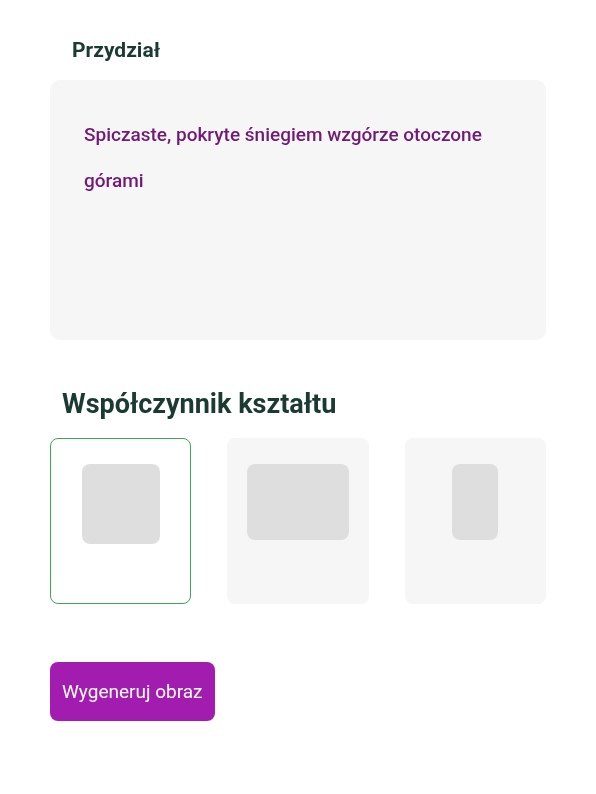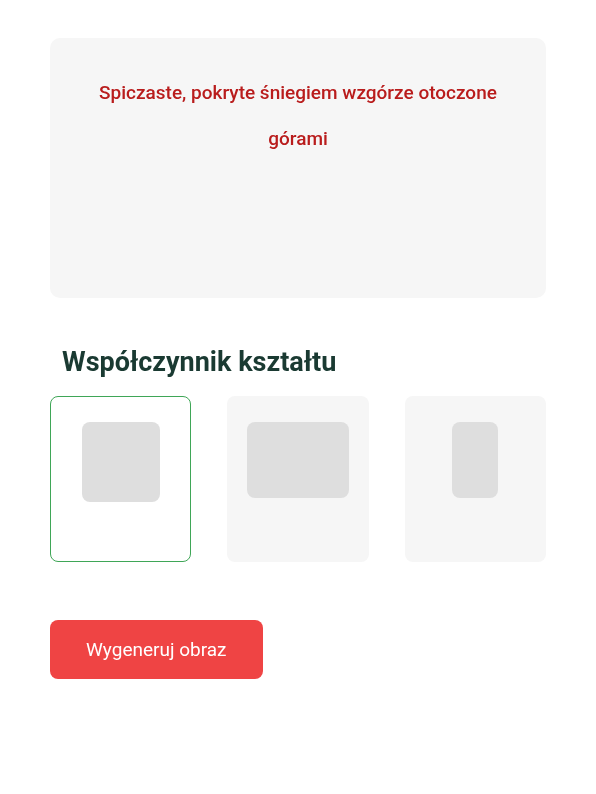--- a/index.html
+++ b/index.html
@@ -36,23 +36,22 @@
       background: #f6f6f6;
       border-radius: 10px;
       padding: 32px 34px;
       min-height: 260px;
       margin-bottom: 48px;
     }
     
     .prompt-text {
       font-size: 19px;
       line-height: 2.4;
-      color: #b91c1c;
+      color: #701a75;
       font-weight: 500;
-      text-align: center;
     }
     
     .aspect-ratio-row {
       display: flex;
       gap: 36px;
       margin-bottom: 58px;
     }
     
     .aspect-option {
       width: 144px;
@@ -86,37 +85,38 @@
       width: 102px;
       height: 76px;
     }
     
     .shape-portrait {
       width: 46px;
       height: 76px;
     }
     
     .generate-button {
-      background: #ef4444;
+      background: #a21caf;
       color: #ffffff;
       border: none;
       border-radius: 8px;
-      padding: 18px 36px;
+      padding: 18px 12px;
       font-size: 19px;
       font-weight: 400;
       cursor: pointer;
       font-family: inherit;
     }
   </style>
 </head>
 <body>
 
 
 
 <div>
+  <div class="section-label">Przydział</div>
   <div class="prompt-box">
     <div class="prompt-text">Spiczaste, pokryte śniegiem wzgórze otoczone górami</div>
   </div>
 </div>
 
 <div>
   <div class="section-label-aspect">Współczynnik kształtu</div>
   <div class="aspect-ratio-row">
     <div class="aspect-option selected">
       <div class="aspect-shape shape-square"></div>

